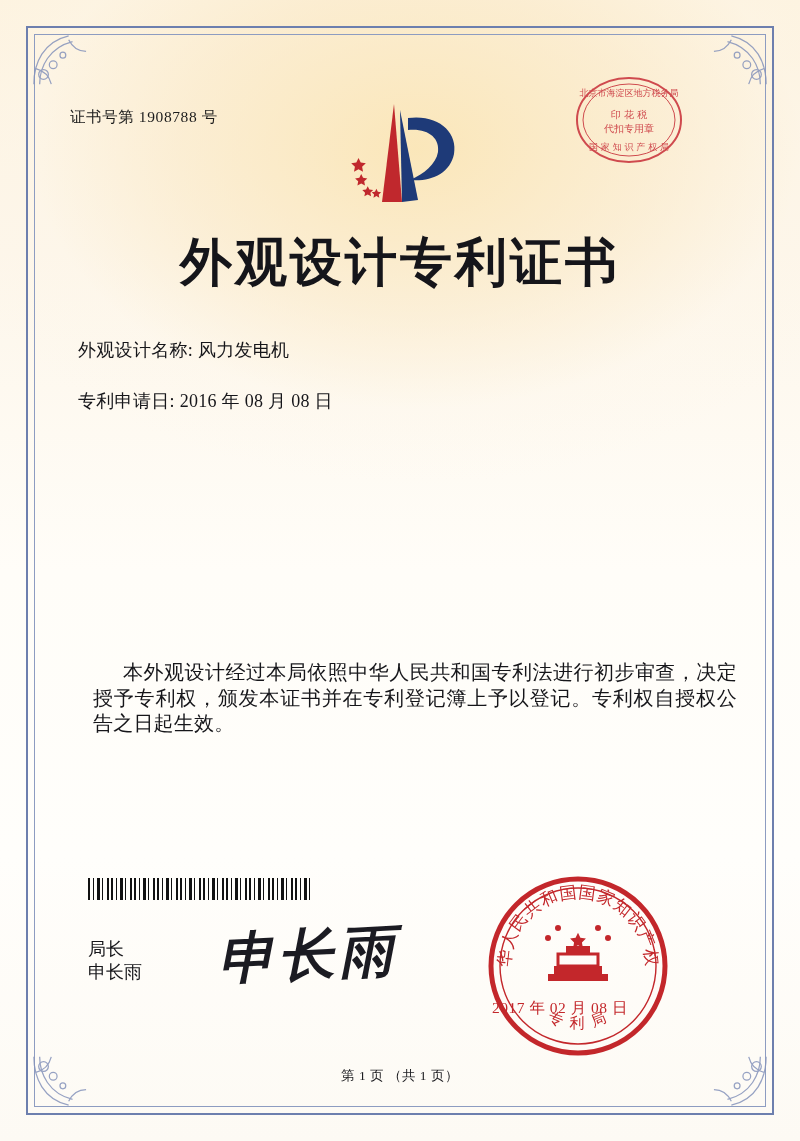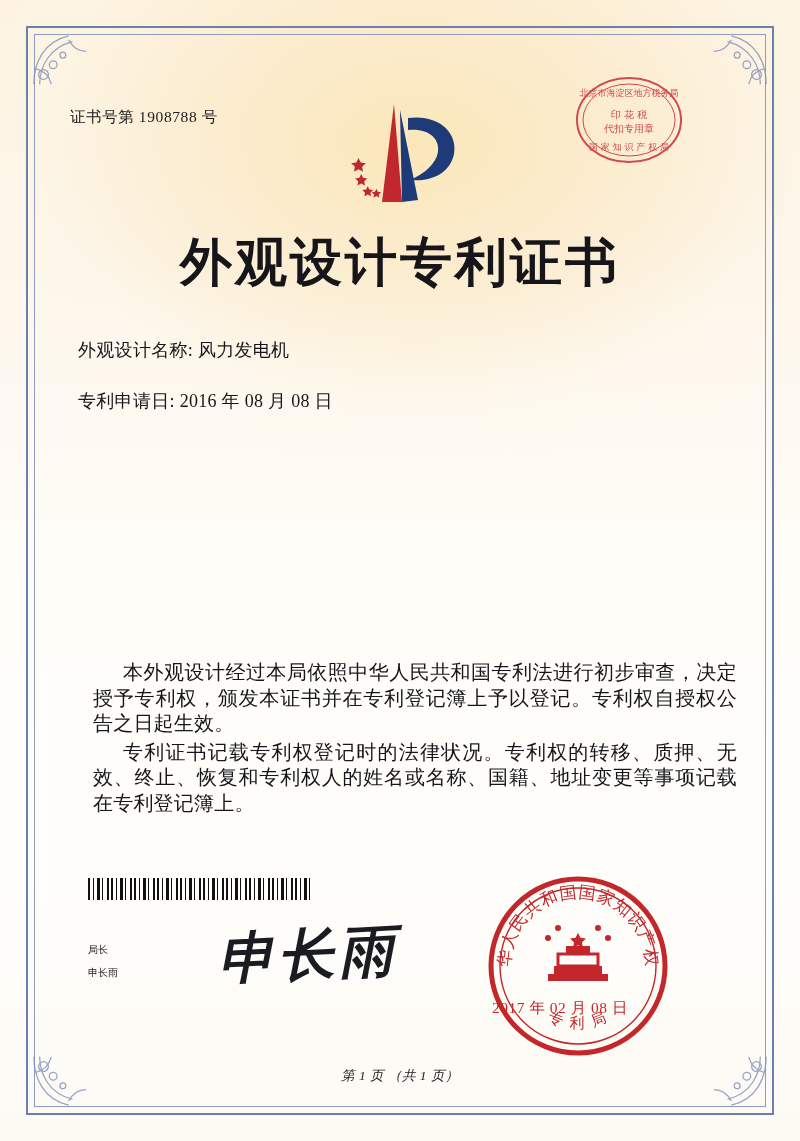--- a/index.html
+++ b/index.html
@@ -130,21 +130,21 @@
         #111 5px, #111 6px, transparent 6px, transparent 9px,
         #111 9px, #111 12px, transparent 12px, transparent 14px,
         #111 14px, #111 15px, transparent 15px, transparent 19px,
         #111 19px, #111 21px, transparent 21px, transparent 23px);
   }
 
   .signature-block {
     position: absolute;
     left: 88px;
     top: 938px;
-    font-size: 10px;
+    font-size: 18px;
     line-height: 23px;
     color: #16161a;
   }
   .sign-script {
     position: absolute;
     left: 218px;
     top: 918px;
     font-size: 56px;
     font-family: "DejaVu Serif", "Liberation Serif", serif;
     font-style: italic;
@@ -184,21 +184,20 @@
   .seal-stamp svg { width: 100%; height: 100%; display: block; }
 
   .footer {
     position: absolute;
     left: 0; right: 0;
     bottom: 56px;
     text-align: center;
     font-size: 13.5px;
     color: #1c1c20;
     letter-spacing: .5px;
-    font-style: italic;
   }
 </style>
 </head>
 <body>
 
 <div class="page">
 
   <div class="border-outer"></div>
   <div class="border-inner"></div>
 
@@ -282,21 +281,20 @@
       <span class="val">风力发电机</span>
     </div>
     <div class="field">
       <span class="lbl">专利申请日:</span>
       <span class="val">2016 年 08 月 08 日</span>
     </div>
   </div>
 
   <div class="body-text">
     <p>本外观设计经过本局依照中华人民共和国专利法进行初步审查，决定授予专利权，颁发本证书并在专利登记簿上予以登记。专利权自授权公告之日起生效。</p>
-    <p>专利证书记载专利权登记时的法律状况。专利权的转移、质押、无效、终止、恢复和专利权人的姓名或名称、国籍、地址变更等事项记载在专利登记簿上。</p>
   </div>
 
   <div class="barcode"></div>
 
   <div class="signature-block">
     <div>局长</div>
     <div>申长雨</div>
   </div>
   <div class="sign-script">申长雨</div>
 

